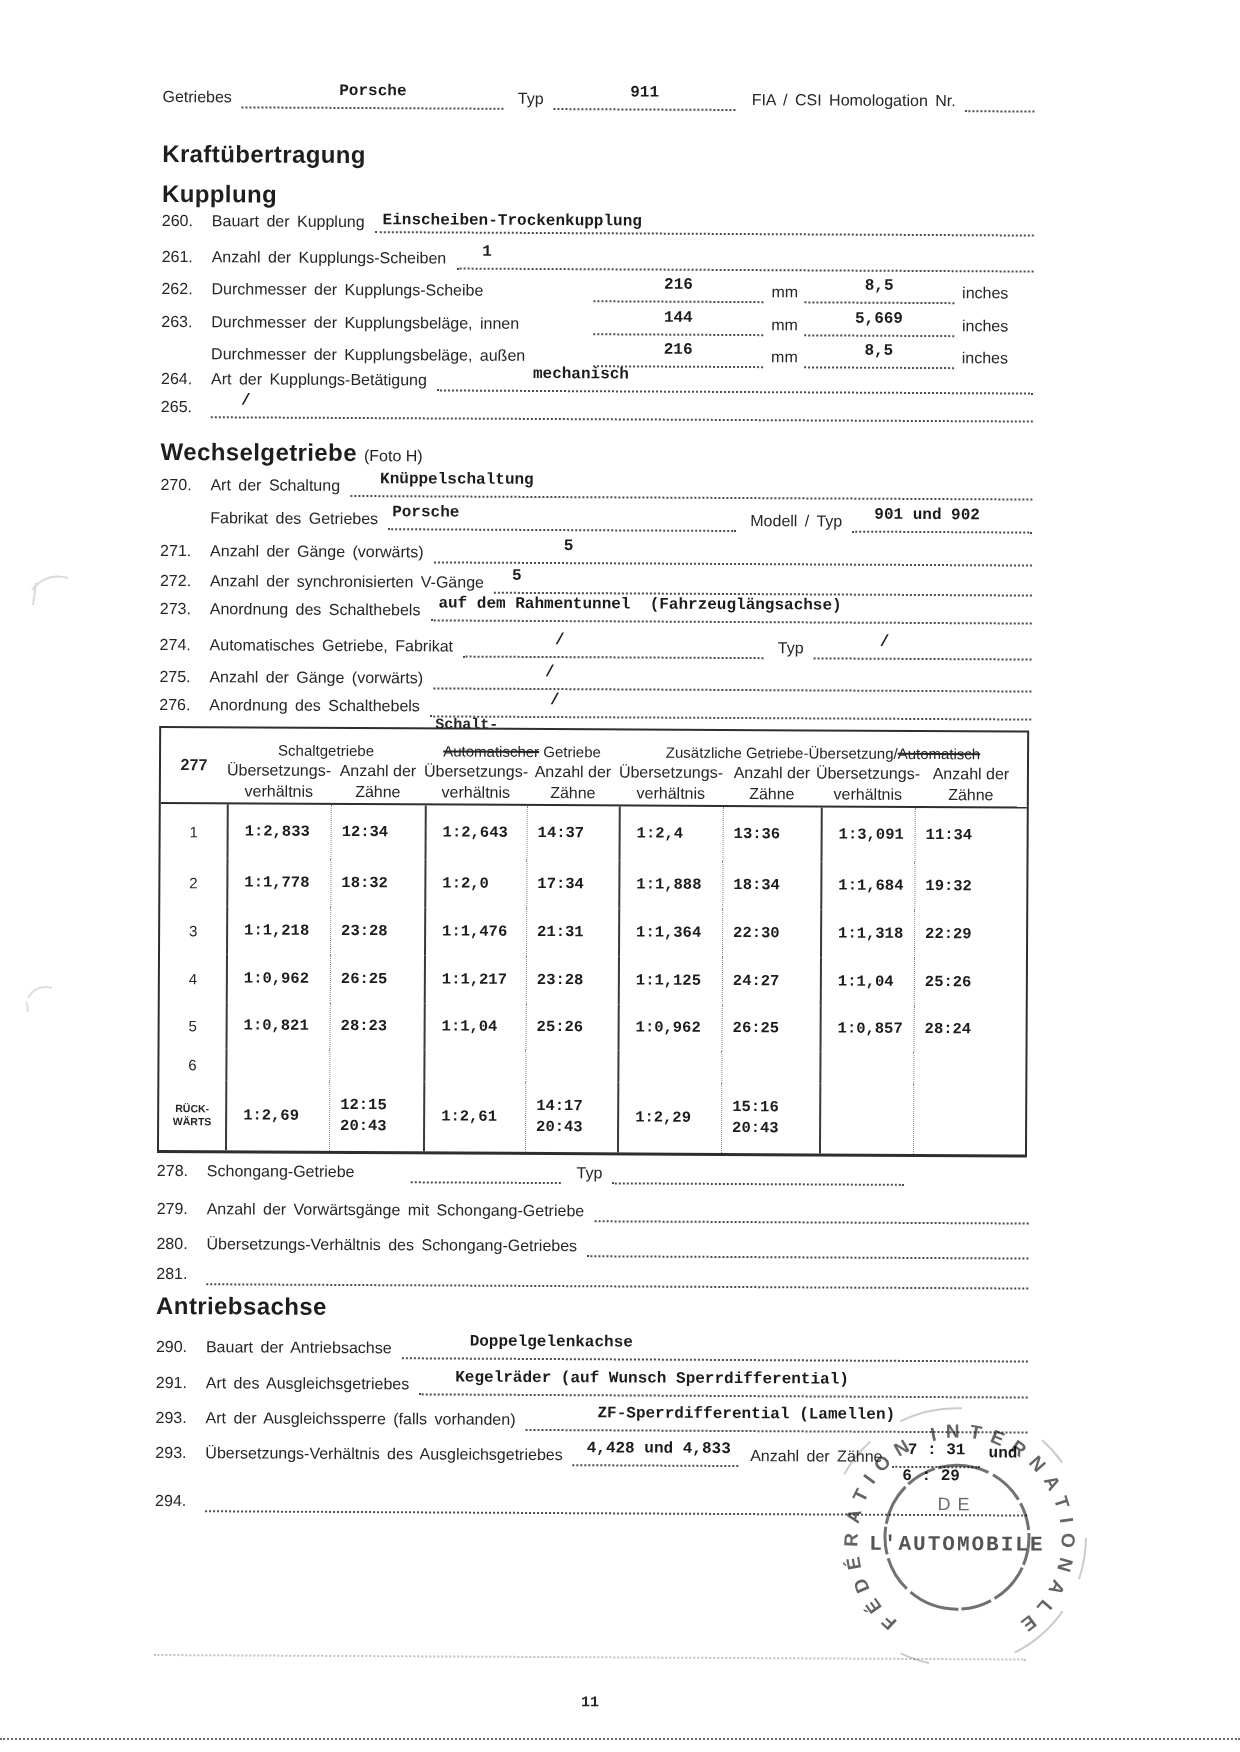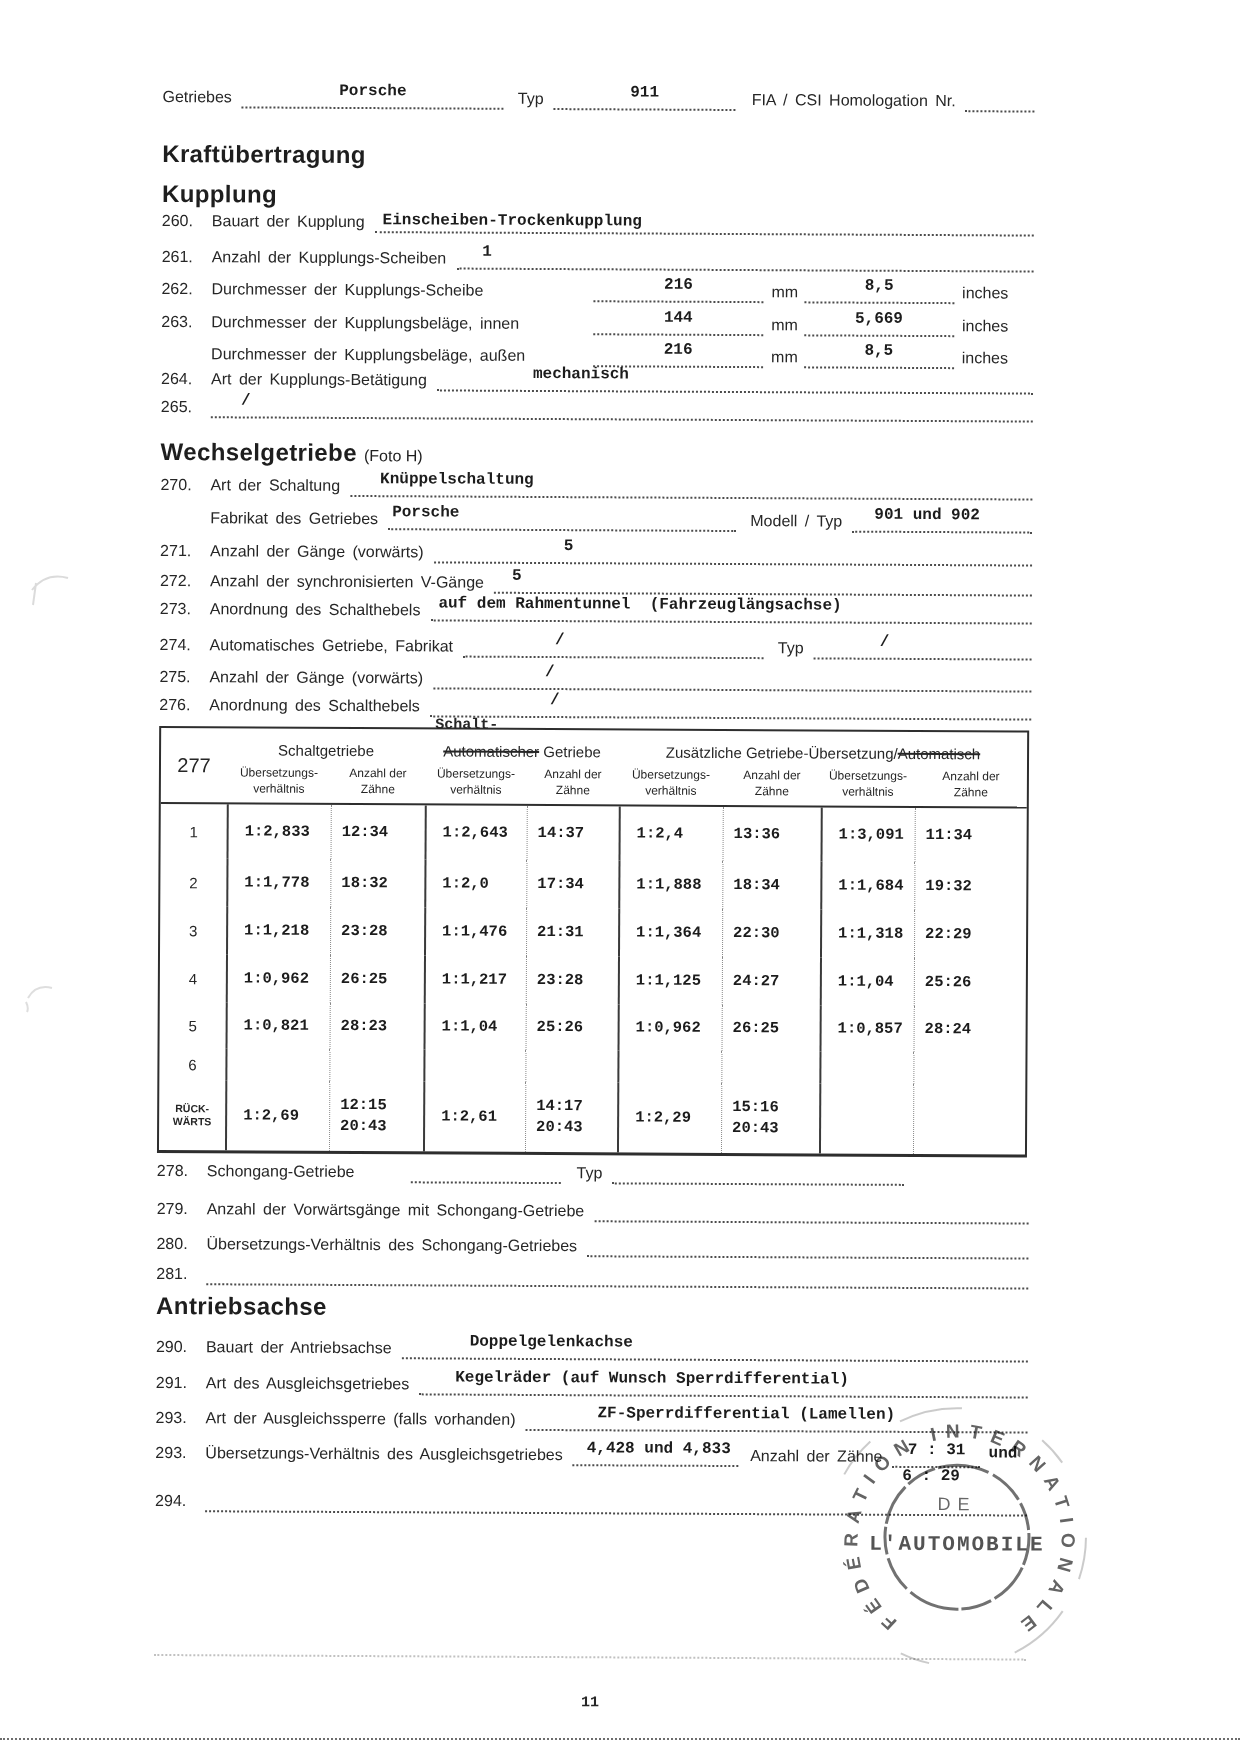--- a/index.html
+++ b/index.html
@@ -28,25 +28,25 @@
   .thead{display:grid;grid-template-columns:66px 104px 94px 102px 92px 104px 98px 94px 112px;
          grid-template-rows:32px 42px;border-bottom:2px solid #2e2e2e;}
   .trow{display:grid;grid-template-columns:66px 104px 94px 102px 92px 104px 98px 94px 112px;}
   .tc{display:flex;align-items:center;box-sizing:border-box;}
   .tc.sl{border-left:2px solid #3a3a3a;}
   .tc.dl{border-left:1px dotted #8a8a8a;}
   .tc.r{padding-left:16px;}
   .tc.t{padding-left:10px;}
   .tc.g{justify-content:center;font-size:15px;}
   .tcell-num{grid-column:1;grid-row:1/3;display:flex;align-items:center;justify-content:center;
-             font-size:20px;}
+             font-size:16px;font-weight:bold;}
   .gtitle{display:flex;align-items:flex-end;justify-content:center;font-size:15px;
           padding-bottom:2px;box-sizing:border-box;position:relative;}
   .sub{display:flex;align-items:center;justify-content:center;text-align:center;
-       font-size:12px;line-height:1.3;white-space:pre-line;box-sizing:border-box;}
+       font-size:16px;line-height:1.3;white-space:pre-line;box-sizing:border-box;}
   .tval{font-family:"Liberation Mono",monospace;font-weight:bold;font-size:15.5px;
         white-space:pre-line;line-height:1.35;color:#1c1c1c;}
   .struck{text-decoration:line-through;text-decoration-thickness:2px;}
   .overwrite{position:absolute;top:-13px;left:10px;font-family:"Liberation Mono",monospace;
              font-weight:bold;font-size:15px;}
   .revlbl{font-size:10.5px;font-weight:bold;line-height:1.25;text-align:center;
           white-space:pre-line;}
   
   .stamp{position:absolute;left:657px;top:1388px;width:290px;height:290px;
          mix-blend-mode:multiply;opacity:.88;}

